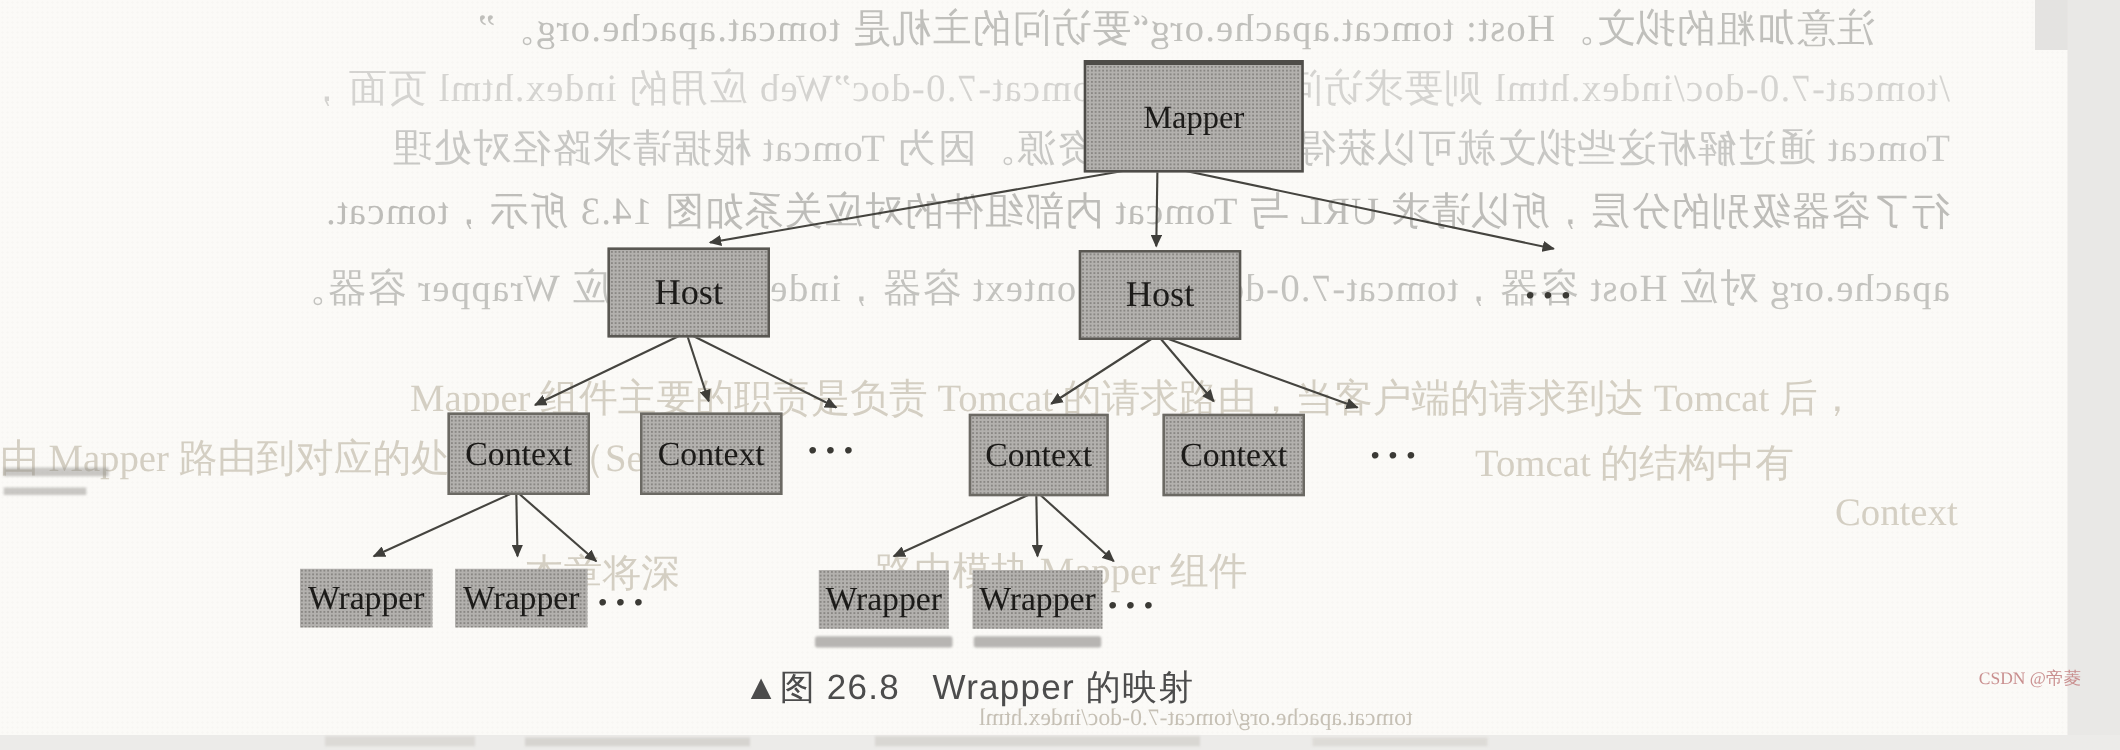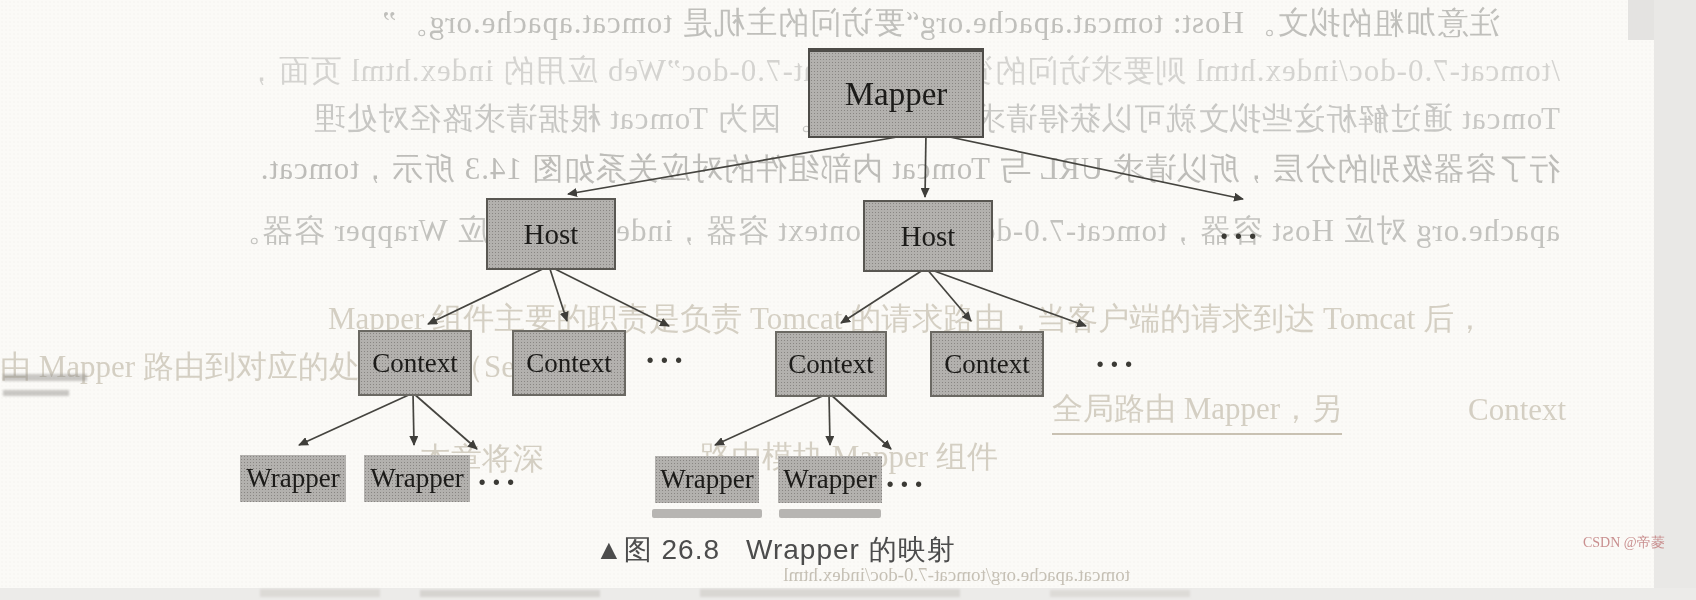--- a/index.html
+++ b/index.html
@@ -37,21 +37,21 @@
   }
   
   .node{
     position:absolute; z-index:3;
     display:flex; align-items:center; justify-content:center;
     background-color:#b3b1ae;
     background-image:radial-gradient(rgba(58,56,52,0.35) 0.8px, transparent 0.9px);
     background-size:3px 3px;
     color:#1c1b19; text-align:center;
   }
-  .node-mapper {left:808px; top:48px;  width:172px; height:84px; font-size:33px; border:2px solid #4e4c48; border-top-width:4px;}
+  .node-mapper {left:867px; top:48px;  width:172px; height:84px; font-size:26px; border:2px solid #4e4c48; border-top-width:4px;}
   .node-host-l {left:486px; top:198px; width:126px; height:68px; font-size:29px; border:2px solid #595752;}
   .node-host-r {left:863px; top:200px; width:126px; height:68px; font-size:29px; border:2px solid #595752;}
   .node-ctx    {width:110px; height:62px; font-size:27px; border:2px solid #6b6963;}
   .ctx1{left:358px; top:330px;} .ctx2{left:512px; top:330px;}
   .ctx3{left:775px; top:331px; width:108px;} .ctx4{left:930px; top:331px;}
   .node-wrp    {width:106px; height:47px; font-size:27px; border:none;}
   .wrp1{left:240px; top:455px;} .wrp2{left:364px; top:455px;}
   .wrp3{left:655px; top:456px; width:104px;} .wrp4{left:778px; top:456px; width:104px;}
   
   .dots{
@@ -102,21 +102,21 @@
   <div>
     <div class="mirror-line l1">注意加粗的拟文。Host: tomcat.apache.org“要访问的主机是 tomcat.apache.org。”</div>
     <div class="mirror-line l2">/tomcat-7.0-doc/index.html 则要求访问的资源是“tomcat-7.0-doc”Web 应用的 index.html 页面，</div>
     <div class="mirror-line l3">Tomcat 通过解析这些拟文就可以获得请求对应的资源。因为 Tomcat 根据请求路径对处理</div>
     <div class="mirror-line l4">行了容器级别的分层，所以请求 URL 与 Tomcat 内部组件的对应关系如图 14.3 所示，tomcat.</div>
     <div class="mirror-line l5">apache.org 对应 Host 容器，tomcat-7.0-doc 对应 Context 容器，index.html 对应 Wrapper 容器。</div>
   </div>
 
   <div class="faded" style="left:328px; top:298px;">Mapper 组件主要的职责是负责 Tomcat 的请求路由，当客户端的请求到达 Tomcat 后，</div>
   <div class="faded" style="left:0px; top:346px;">由 Mapper 路由到对应的处理组件（Servlet）</div>
-  <div class="faded underlined" style="left:1052px; top:388px;">全局路由 Mapper，另</div>
+  <div class="faded" style="left:1180px; top:350px;">Tomcat 的结构中有</div>
   <div class="faded" style="left:1468px; top:392px;">Context</div>
   <div class="faded" style="left:420px; top:438px;">本章将深</div>
   <div class="faded" style="left:700px; top:436px;">路由模块 Mapper 组件</div>
   <div class="url-line">tomcat.apache.org/tomcat-7.0-doc/index.html</div>
 
   <svg class="arrows" width="1696" height="600" viewBox="0 0 1696 600">
     <defs>
       <marker id="ah" markerWidth="11" markerHeight="9" refX="9" refY="4.5" orient="auto" markerUnits="userSpaceOnUse">
         <path d="M0,0 L10,4.5 L0,9 z" fill="#3f3e3a"></path>
       </marker>

